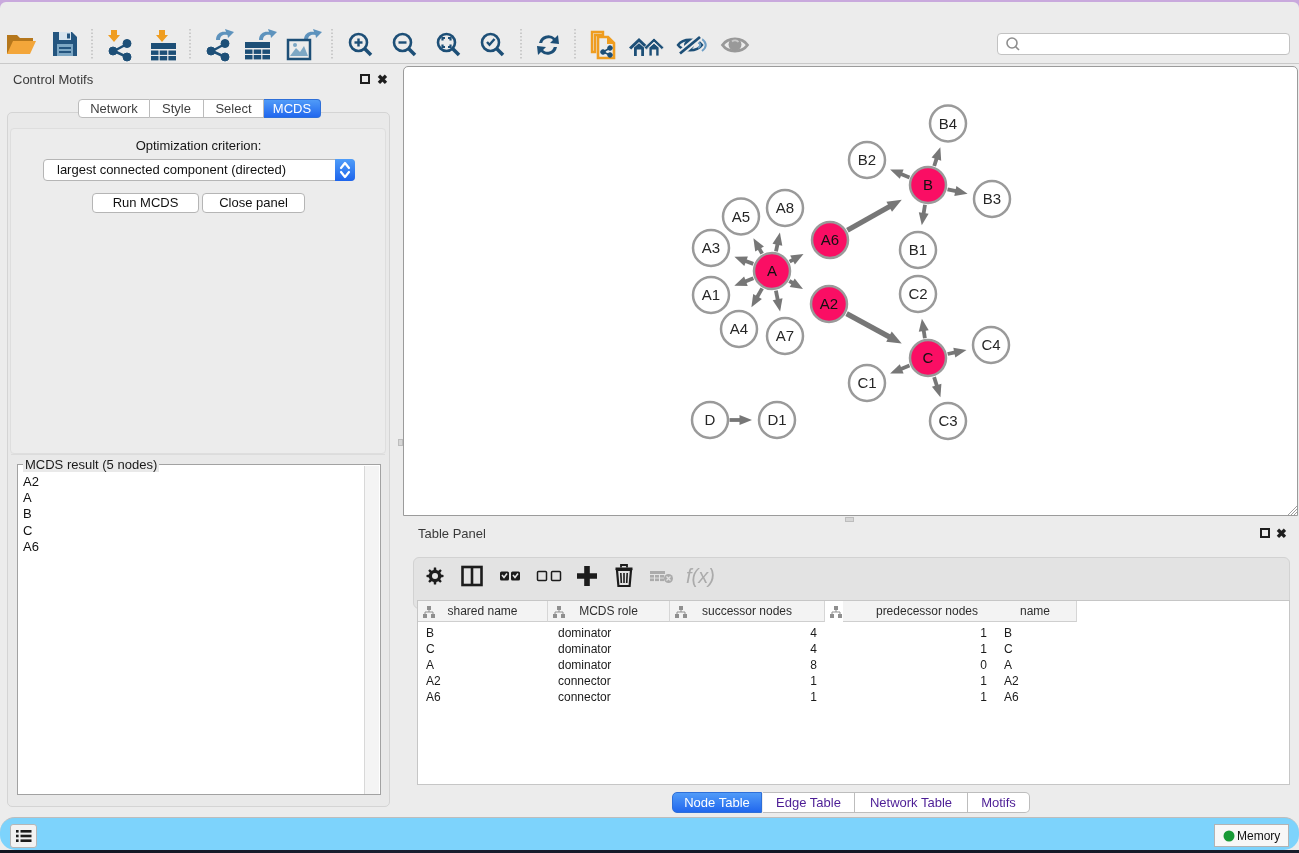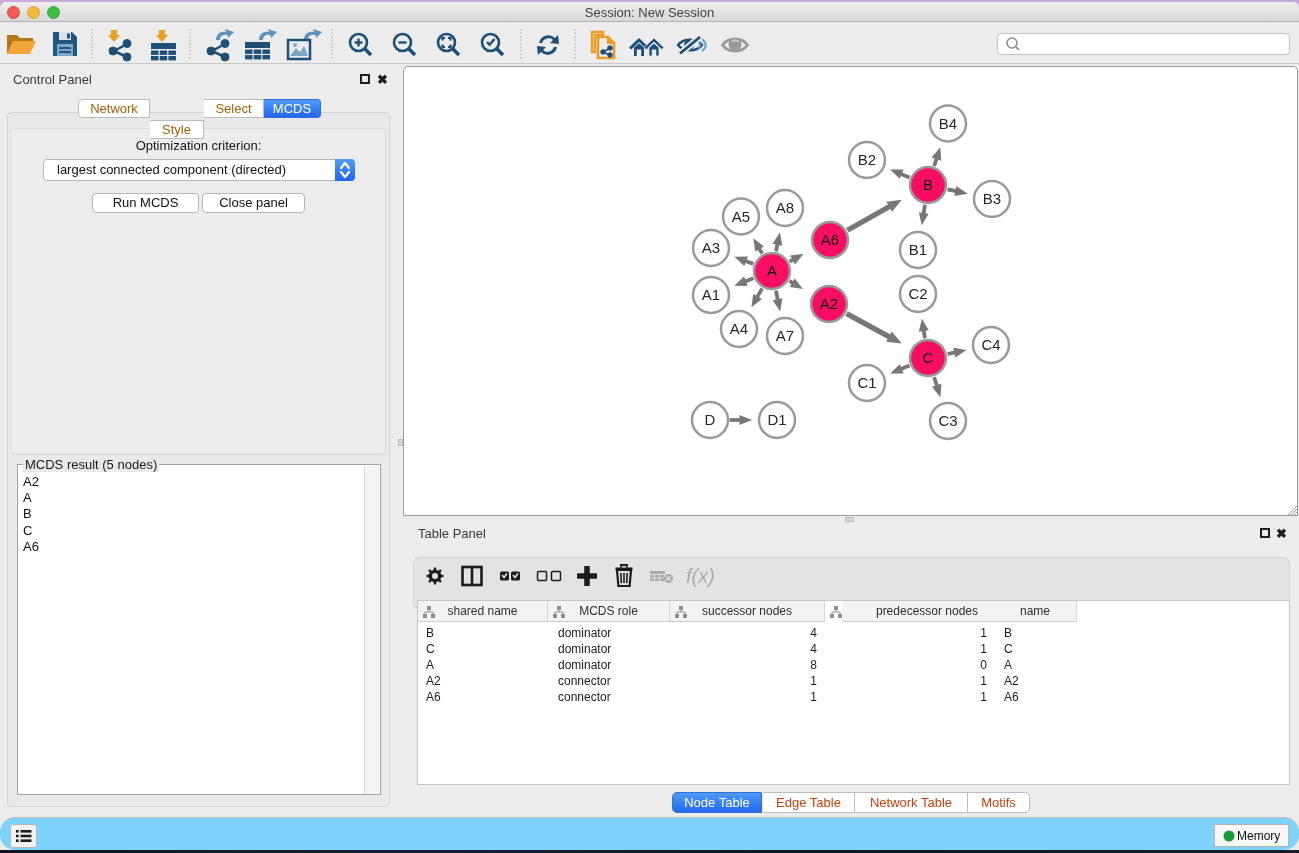--- a/index.html
+++ b/index.html
@@ -12,21 +12,21 @@
 #titlebar .tl { position:absolute; top:4px; width:13px; height:13px; border-radius:50%; }
 #title-text { position:absolute; top:3px; left:0; width:100%; text-align:center; font-size:13px; color:#404040; }
 #toolbar { position:absolute; left:0; top:21px; width:1299px; height:41px; background:#ececec; border-bottom:1px solid #c9c9c9; }
 #searchbox { position:absolute; left:997px; top:10px; width:293px; height:22px; background:#fff; border:1px solid #c2c2c2; border-radius:4px; }
 
 #cp-title { position:absolute; left:13px; top:70px; font-size:13px; color:#3a3a3a; }
 .winbtn-sq { position:absolute; width:10px; height:10px; border:2px solid #1e1e1e; }
 .winbtn-x { position:absolute; font-size:13px; font-weight:bold; color:#1e1e1e; }
 #cp-outer { position:absolute; left:7px; top:110px; width:383px; height:695px; background:#e9e9e9; border:1px solid #d4d4d4; border-radius:5px; }
 #cp-inner { position:absolute; left:10px; top:126px; width:376px; height:326px; background:#ececec; border:1px solid #dedede; border-radius:4px; }
-.tab { position:absolute; top:97px; height:19px; background:#fff; border:1px solid #bbb; border-left:none; font-size:13px; color:#a16207; text-align:center; line-height:18px; }
+.tab { position:absolute; top:97px; height:19px; background:#fff; border:1px solid #bbb; border-left:none; font-size:13px; color:#404040; text-align:center; line-height:18px; }
 .tabsel { background:linear-gradient(#509bf8,#2167ee); color:#fff; border-color:#2e6fd8; }
 #optlabel { position:absolute; left:7px; top:136px; width:383px; text-align:center; font-size:13px; color:#161616; }
 #combo { position:absolute; left:43px; top:157px; width:312px; height:22px; background:#fff; border:1px solid #b5b5b5; border-radius:4px; font-size:13px; color:#111; line-height:20px; padding-left:13px; }
 #combo-btn { position:absolute; right:-1px; top:-1px; width:20px; height:22px; border-radius:0 4px 4px 0; background:linear-gradient(#4f9df9,#1d64ec); }
 .btn { position:absolute; height:20px; background:#fff; border:1px solid #b5b5b5; border-radius:4px; font-size:13px; color:#111; text-align:center; line-height:18px; }
 #cp-hline { position:absolute; left:11px; top:452px; width:374px; height:1px; background:#dcdcdc; }
 #mcds-box { position:absolute; left:17px; top:462px; width:364px; height:331px; border:1px solid #a2a2a2; background:#fff; }
 #mcds-title { position:absolute; left:23px; top:455px; font-size:13px; color:#1a1a1a; background:#e9e9e9; padding:0 2px; }
 #mcds-list { position:absolute; left:5px; top:9px; font-size:13px; color:#111; line-height:16.2px; }
 #mcds-sb { position:absolute; right:1px; top:1px; width:15px; height:328px; background:#f4f4f4; border-left:1px solid #d8d8d8; }
@@ -35,37 +35,31 @@
 #nw-title { position:absolute; left:0; top:0; width:100%; height:22px; background:linear-gradient(#f3f3f3,#d7d7d7); border-bottom:1px solid #ababab; border-radius:5px 5px 0 0; }
 #nw-title .tl { position:absolute; top:4.5px; width:13px; height:13px; border-radius:50%; }
 #nw-text { position:absolute; top:4px; left:0; width:100%; text-align:center; font-size:13px; color:#3a3a3a; }
 #graph { position:absolute; left:0; top:0; }
 
 #tp-title { position:absolute; left:418px; top:524px; font-size:13px; color:#3a3a3a; }
 #tp-toolbar { position:absolute; left:413px; top:555px; width:877px; height:52px; background:#e3e3e3; border:1px solid #d2d2d2; border-radius:6px; }
 #tbl { position:absolute; left:417px; top:598px; width:873px; height:185px; background:#fff; border:1px solid #c6c6c6; }
 .th { position:absolute; top:0; height:21px; background:#f3f3f3; border-right:1px solid #d6d6d6; border-bottom:1px solid #cfcfcf; font-size:12px; color:#2e2e2e; text-align:center; line-height:21px; }
 .td { position:absolute; font-size:12px; color:#1b1b1b; height:16px; line-height:16px; }
-.tabb { position:absolute; top:790px; height:21px; background:#fff; border:1px solid #bdbdbd; border-left:none; font-size:13px; color:#c2410c; text-align:center; line-height:20px; }
+.tabb { position:absolute; top:790px; height:21px; background:#fff; border:1px solid #bdbdbd; border-left:none; font-size:13px; color:#4c1d95; text-align:center; line-height:20px; }
 .tabbsel { background:linear-gradient(#509bf8,#2167ee); color:#fff; border-color:#2e6fd8; }
 
 #statusbar { position:absolute; left:0; top:815px; width:1299px; height:33px; background:#7dd3fc; border-top:1px solid #bdbdbd;border-radius:15px; }
 #memwrap { position:absolute; right:10px; top:6px; width:75px; height:23px; background:#f7f7f7; border:1px solid #b3b3b3; font-size:12px; color:#111; }
 #listbtn { position:absolute; left:10px; top:6px; width:27px; height:24px; background:#f2f2f2; border:1px solid #b6b6b6; border-radius:3px; }
 svg text { font-family:"Liberation Sans",sans-serif; }
 </style>
 </head>
 <body>
 <div id="appwin">
-  <div id="titlebar">
-    <div class="tl" style="left:7px;background:#f25950;border:0.5px solid #d94a42;"></div>
-    <div class="tl" style="left:27px;background:#f5b73c;border:0.5px solid #dda534;"></div>
-    <div class="tl" style="left:47px;background:#3ebc47;border:0.5px solid #35a83e;"></div>
-    <div id="title-text">Session: New Session</div>
-  </div>
   <div id="toolbar">
     <svg width="780" height="41" style="position:absolute;left:0;top:0;">
 
       <g transform="translate(7,9)">
         <path d="M0,3 L10,3 L13,6 L26,6 L26,10 L0,10 Z" fill="#b5771c"></path>
         <path d="M0,22 L0,6 L3,6 L3,10 L26,10" fill="#b5771c"></path>
         <path d="M0,22 L6,9 L29,9 L23,22 Z" fill="#f3a63a"></path>
       </g>
 
       <g transform="translate(53,9)">
@@ -214,27 +208,27 @@
       </g>
     </svg>
     <div id="searchbox">
       <svg width="22" height="20" style="position:absolute;left:4px;top:1px;">
         <circle cx="10" cy="8" r="5" fill="none" stroke="#8e8e8e" stroke-width="1.6"></circle>
         <line x1="13.5" y1="11.5" x2="17" y2="15" stroke="#8e8e8e" stroke-width="1.6"></line>
       </svg>
     </div>
   </div>
 
-  <div id="cp-title">Control Panel</div>
+  <div id="cp-title">Control Motifs</div>
   <div class="winbtn-sq" style="left:360px; top:72px;"></div>
   <div class="winbtn-x" style="left:377px; top:70px;">✖</div>
   <div id="cp-outer"></div>
   <div id="cp-inner"></div>
   <div class="tab" style="left:78px; width:72px; border-radius:4px 0 0 4px; border-left:1px solid #bbb;">Network</div>
-  <div class="tab" style="left:150px; width:54px;margin-top:21px;">Style</div>
+  <div class="tab" style="left:150px; width:54px;">Style</div>
   <div class="tab" style="left:204px; width:60px;">Select</div>
   <div class="tab tabsel" style="left:264px; width:57px; border-radius:0 4px 4px 0;">MCDS</div>
   <div id="combo">largest connected component (directed)
     <div id="combo-btn"><svg width="20" height="22">
       <path d="M6,9 L10,4 L14,9" fill="none" stroke="#fff" stroke-width="2.2" stroke-linecap="round" stroke-linejoin="round"></path>
       <path d="M6,13 L10,18 L14,13" fill="none" stroke="#fff" stroke-width="2.2" stroke-linecap="round" stroke-linejoin="round"></path>
     </svg></div>
   </div>
   <div id="optlabel">Optimization criterion:</div>
   <div class="btn" style="left:92px; top:191px; width:107px;">Run MCDS</div>

